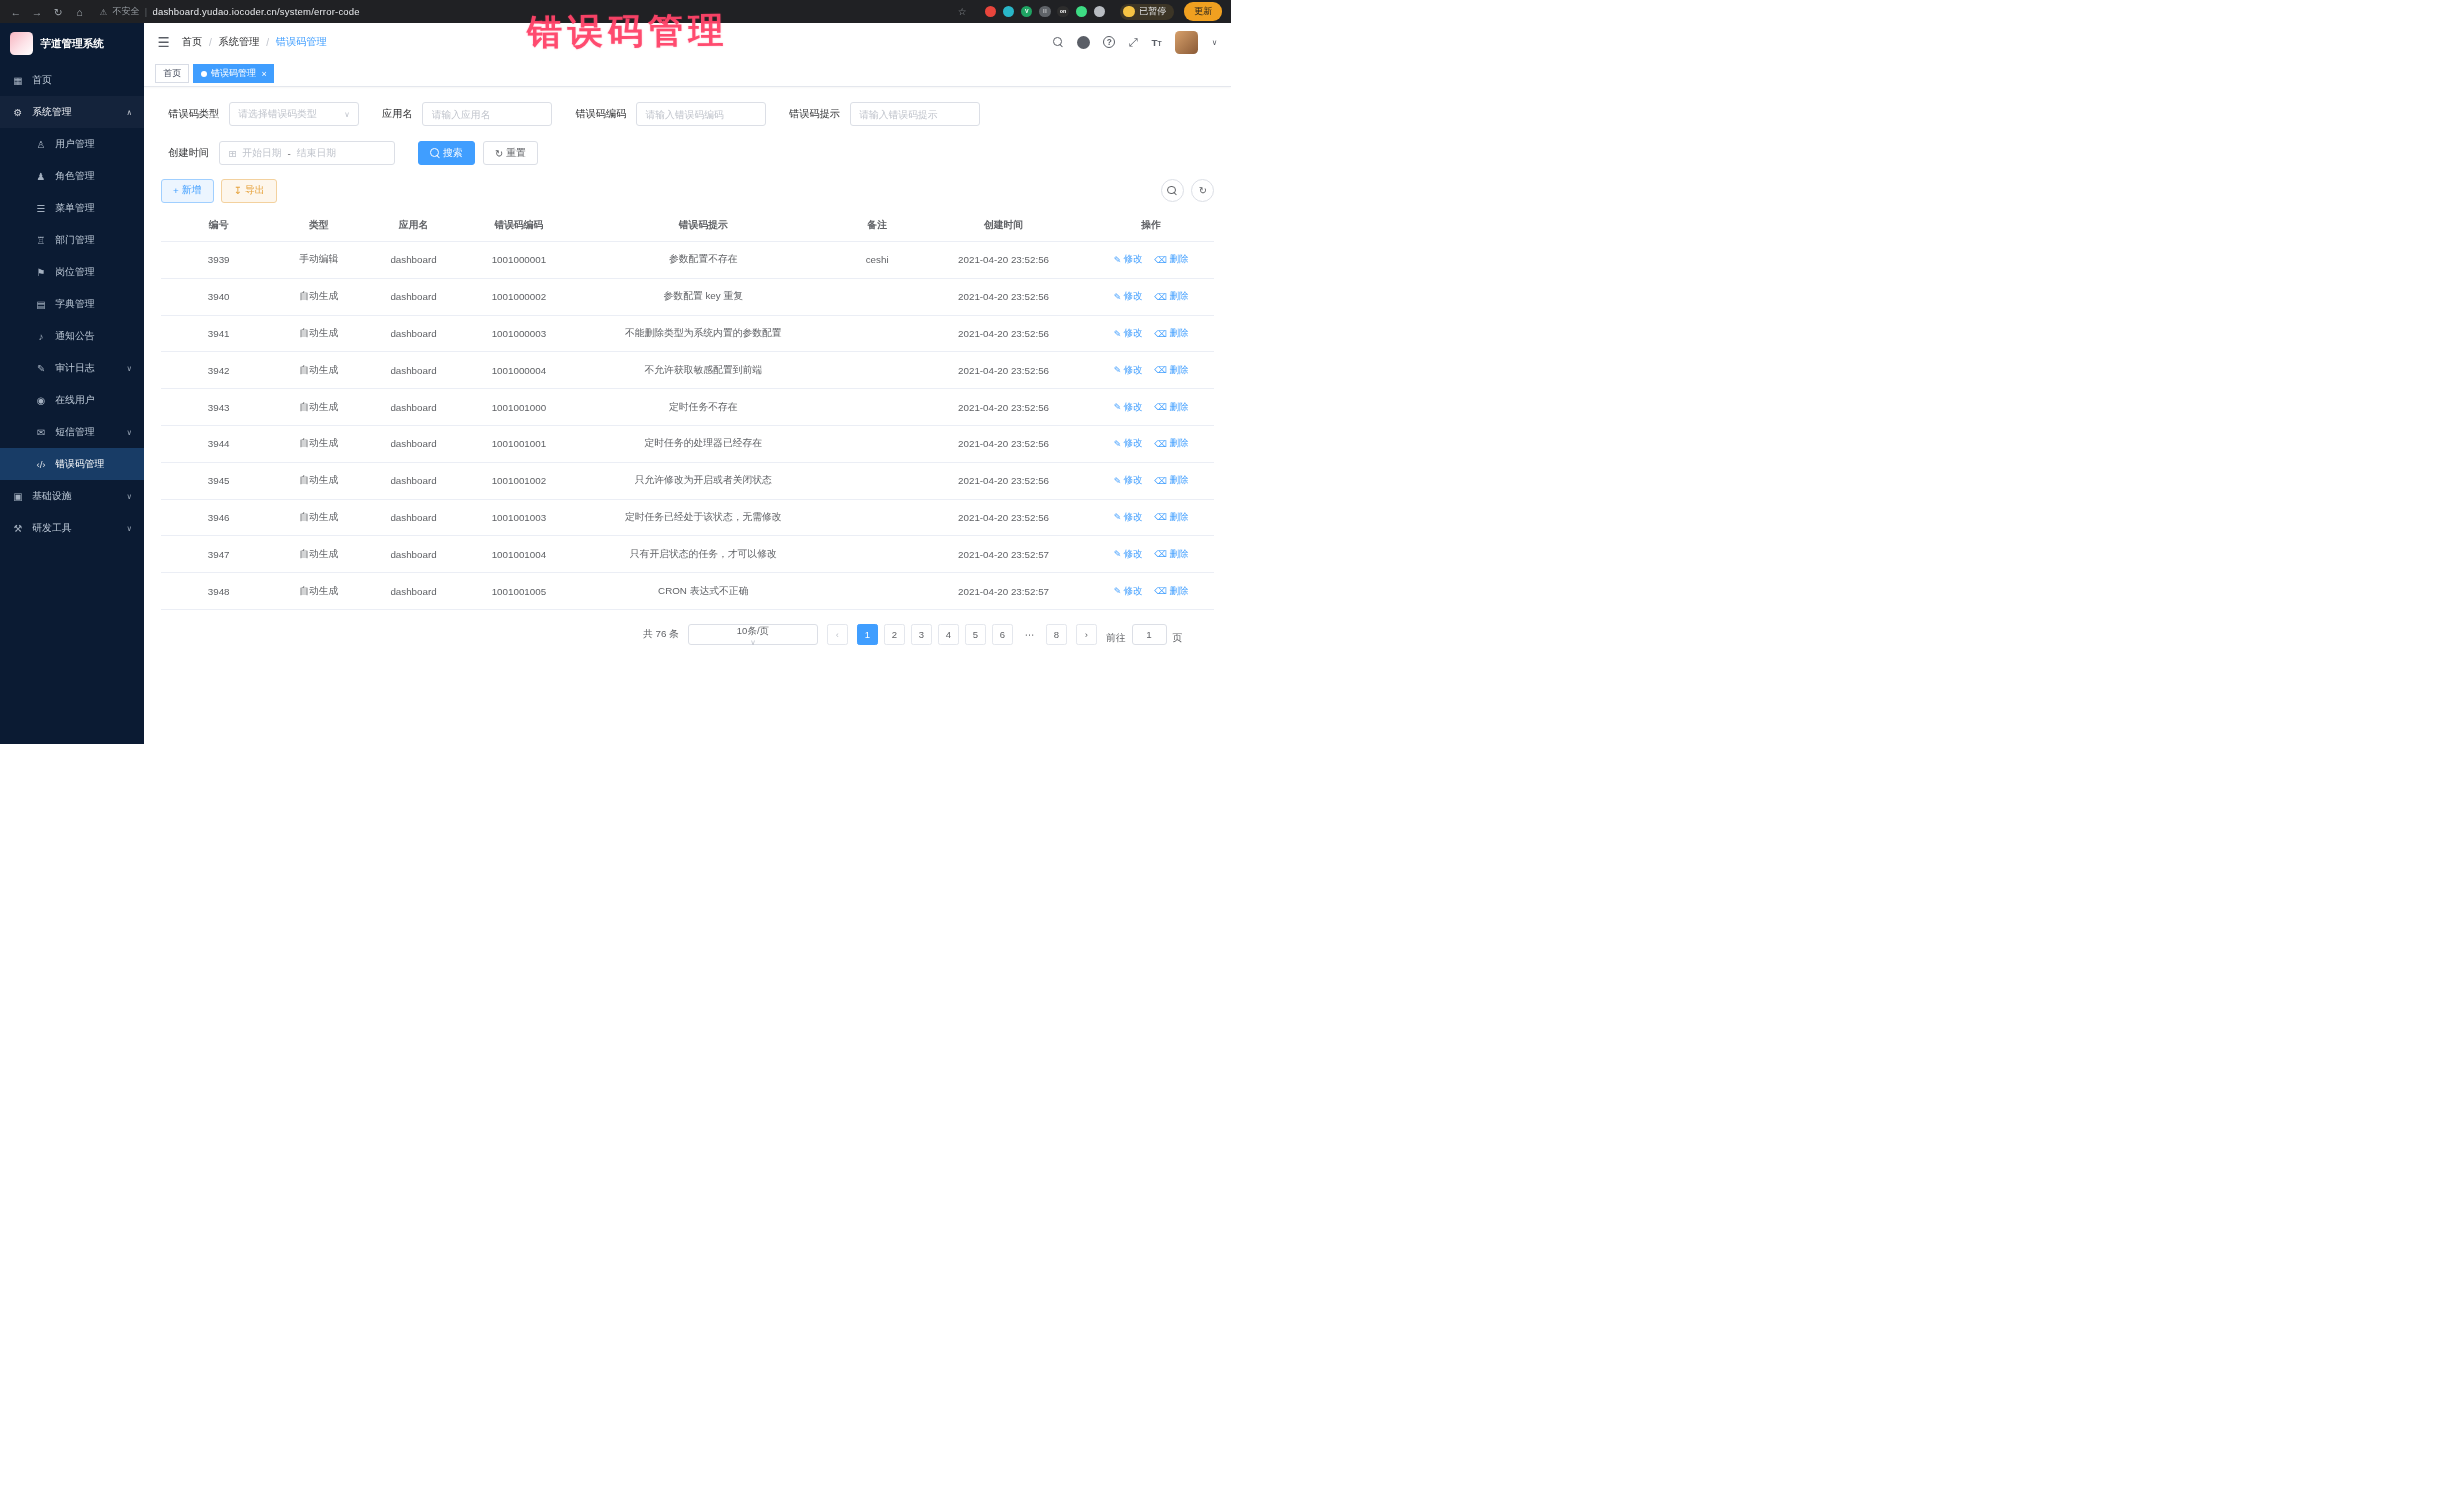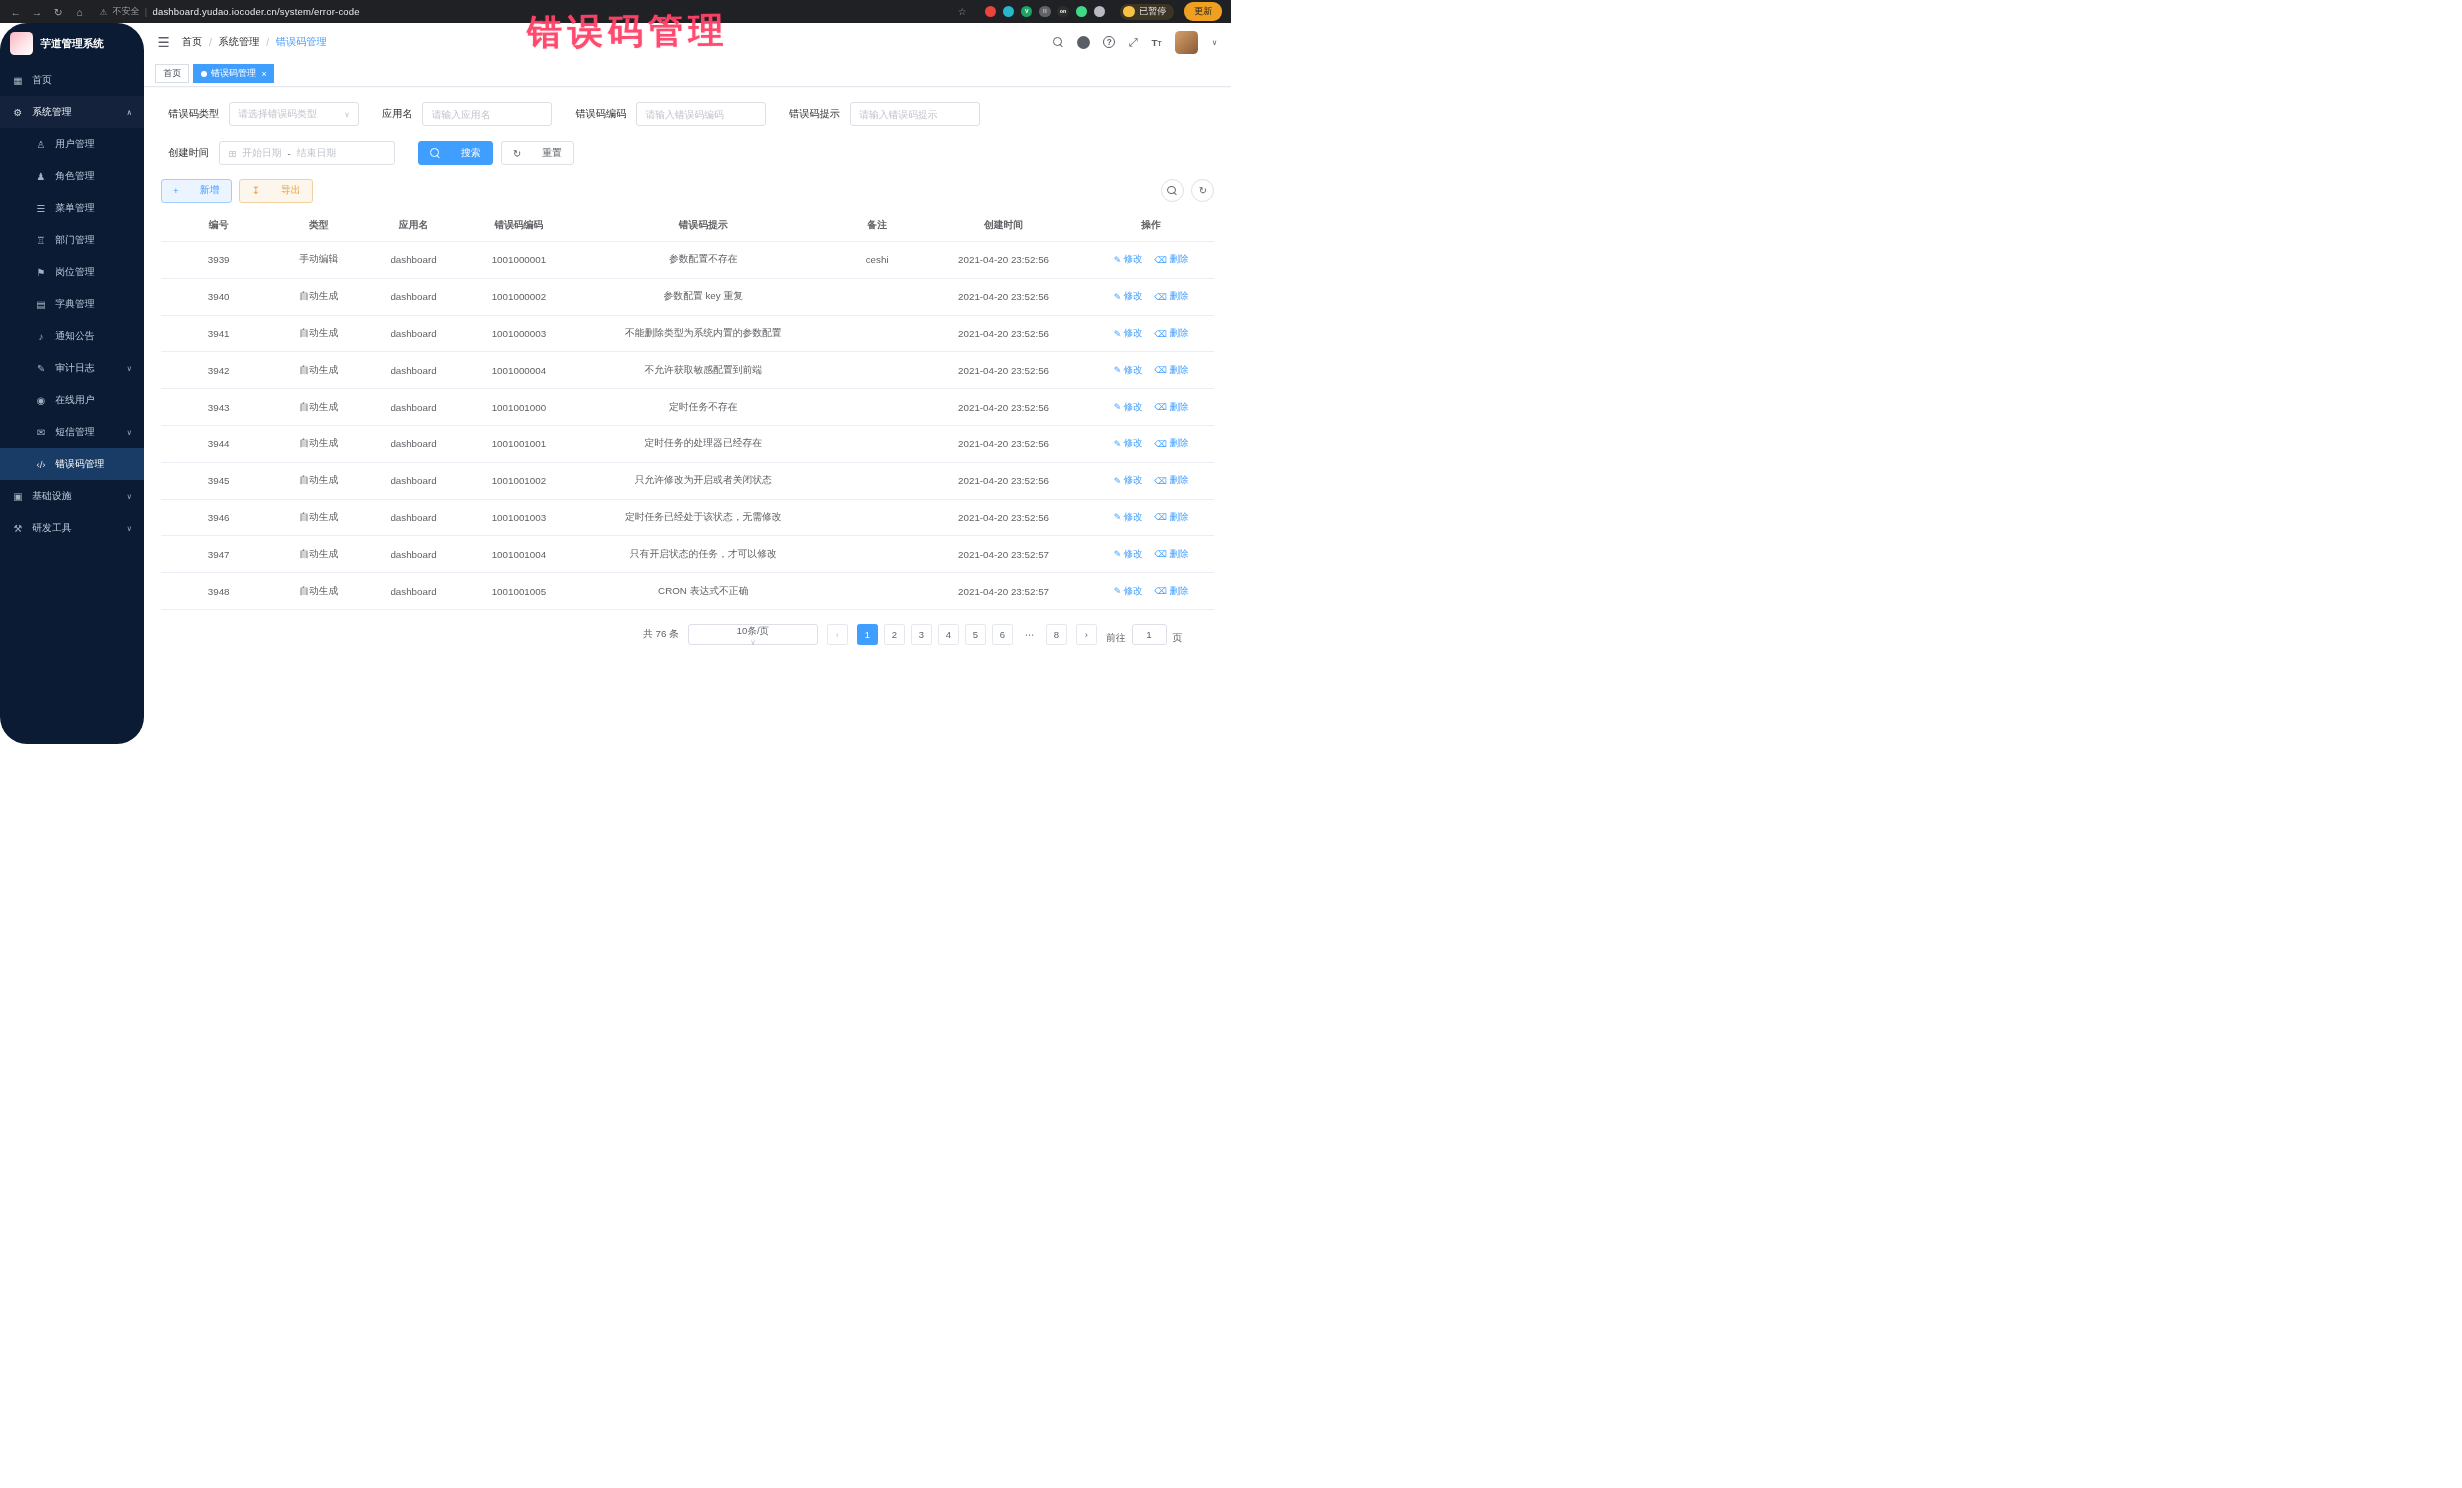--- a/index.html
+++ b/index.html
@@ -24,21 +24,21 @@
   .chip-paused .face { width:11.4px; height:11.4px; border-radius:50%; background:#f6c344; }
   .btn-update { background:#f0a020; color:#1f1f1f; border:none; border-radius:9px; padding:3px 9.8px; font-size:9px; font-weight:400; cursor:pointer; margin-left:3px; }
   
   .annotation {
     position:absolute; top:7.6px; left:51%; transform:translateX(-50%) rotate(-.5deg);
     font-size:35px; font-weight:800; letter-spacing:5.3px; color:rgba(255,67,104,.93);
     z-index:99; pointer-events:none; text-shadow:0 0 1.5px rgba(255,67,104,.45);
   }
   
   .app { display:flex; height:721px; }
-  .sidebar { width:144px; background:#0b1b33; flex-shrink:0; color:#bfcbd9; display:flex; flex-direction:column;border-radius:27px; }
+  .sidebar { width:144px; background:#0b1b33; flex-shrink:0; color:#bfcbd9; display:flex; flex-direction:column; }
   .logo { height:41px; display:flex; align-items:center; gap:7.6px; padding:0 9.8px; color:#fff; font-size:10.6px; font-weight:700; flex-shrink:0; }
   .logo-img { width:23px; height:23px; border-radius:4.5px; background:linear-gradient(135deg,#f8b5c0,#fde3e8 55%,#fff); flex-shrink:0; }
   .menu { flex:1; overflow:hidden; }
   .menu-item { height:32px; display:flex; align-items:center; gap:8.3px; padding:0 12px; font-size:9.8px; cursor:pointer; }
   .menu-item .mi-icon { width:12px; text-align:center; opacity:.85; font-size:9.8px; flex-shrink:0; }
   .menu-item .mi-arrow { margin-left:auto; font-size:7.6px; opacity:.75; }
   .menu-item.child { padding-left:35px; }
   .menu-item.parent { color:#f4f6fa; background:rgba(255,255,255,.04); }
   .menu-item.active { background:rgba(64,158,255,.25); color:#ffffff; }
   
@@ -76,21 +76,21 @@
   .field { display:flex; align-items:center; gap:9.8px; }
   .field-label { font-size:10.2px; color:#303133; font-weight:400; white-space:nowrap; }
   .control { display:flex; align-items:center; height:24px; border:0.8px solid #dcdfe6; border-radius:3px; padding:0 8.3px; background:#fff; color:#c0c4cc; font-size:9.8px; }
   .control.select { width:130px; justify-content:space-between; cursor:pointer; }
   .control.select .sel-caret { font-size:7.6px; color:#c0c4cc; }
   input.control { width:130px; color:#606266; outline:none; }
   input::placeholder { color:#c0c4cc; }
   .daterange { width:176px; gap:6px; cursor:pointer; }
   .daterange .cal { color:#c0c4cc; font-size:9.8px; }
   .daterange .rsep { color:#606266; }
-  .btn { display:inline-flex; align-items:center; gap:21px; height:24px; padding:0 11.4px; border-radius:3px; font-size:9.8px; cursor:pointer; border:0.8px solid #dcdfe6; background:#fff; color:#606266; }
+  .btn { display:inline-flex; align-items:center; gap:3px; height:24px; padding:0 11.4px; border-radius:3px; font-size:9.8px; cursor:pointer; border:0.8px solid #dcdfe6; background:#fff; color:#606266; }
   .btn.primary { background:#409eff; border-color:#409eff; color:#fff; }
   .btn.plain-primary { background:#ecf5ff; border-color:#a0cfff; color:#409eff; }
   .btn.plain-warning { background:#fdf6ec; border-color:#f3d19e; color:#e6a23c; }
   .btn .bicon { font-size:9.8px; }
   .filter-actions { display:flex; gap:7.6px; }
   .toolbar { display:flex; align-items:center; gap:7.6px; padding:12px 0 7.6px; }
   .toolbar .right { margin-left:auto; display:flex; gap:7.6px; }
   .circle-btn { width:23px; height:23px; border:0.8px solid #dcdfe6; border-radius:50%; display:flex; align-items:center; justify-content:center; color:#606266; background:#fff; cursor:pointer; font-size:9.8px; }
   
   table { width:100%; border-collapse:collapse; table-layout:fixed; }

